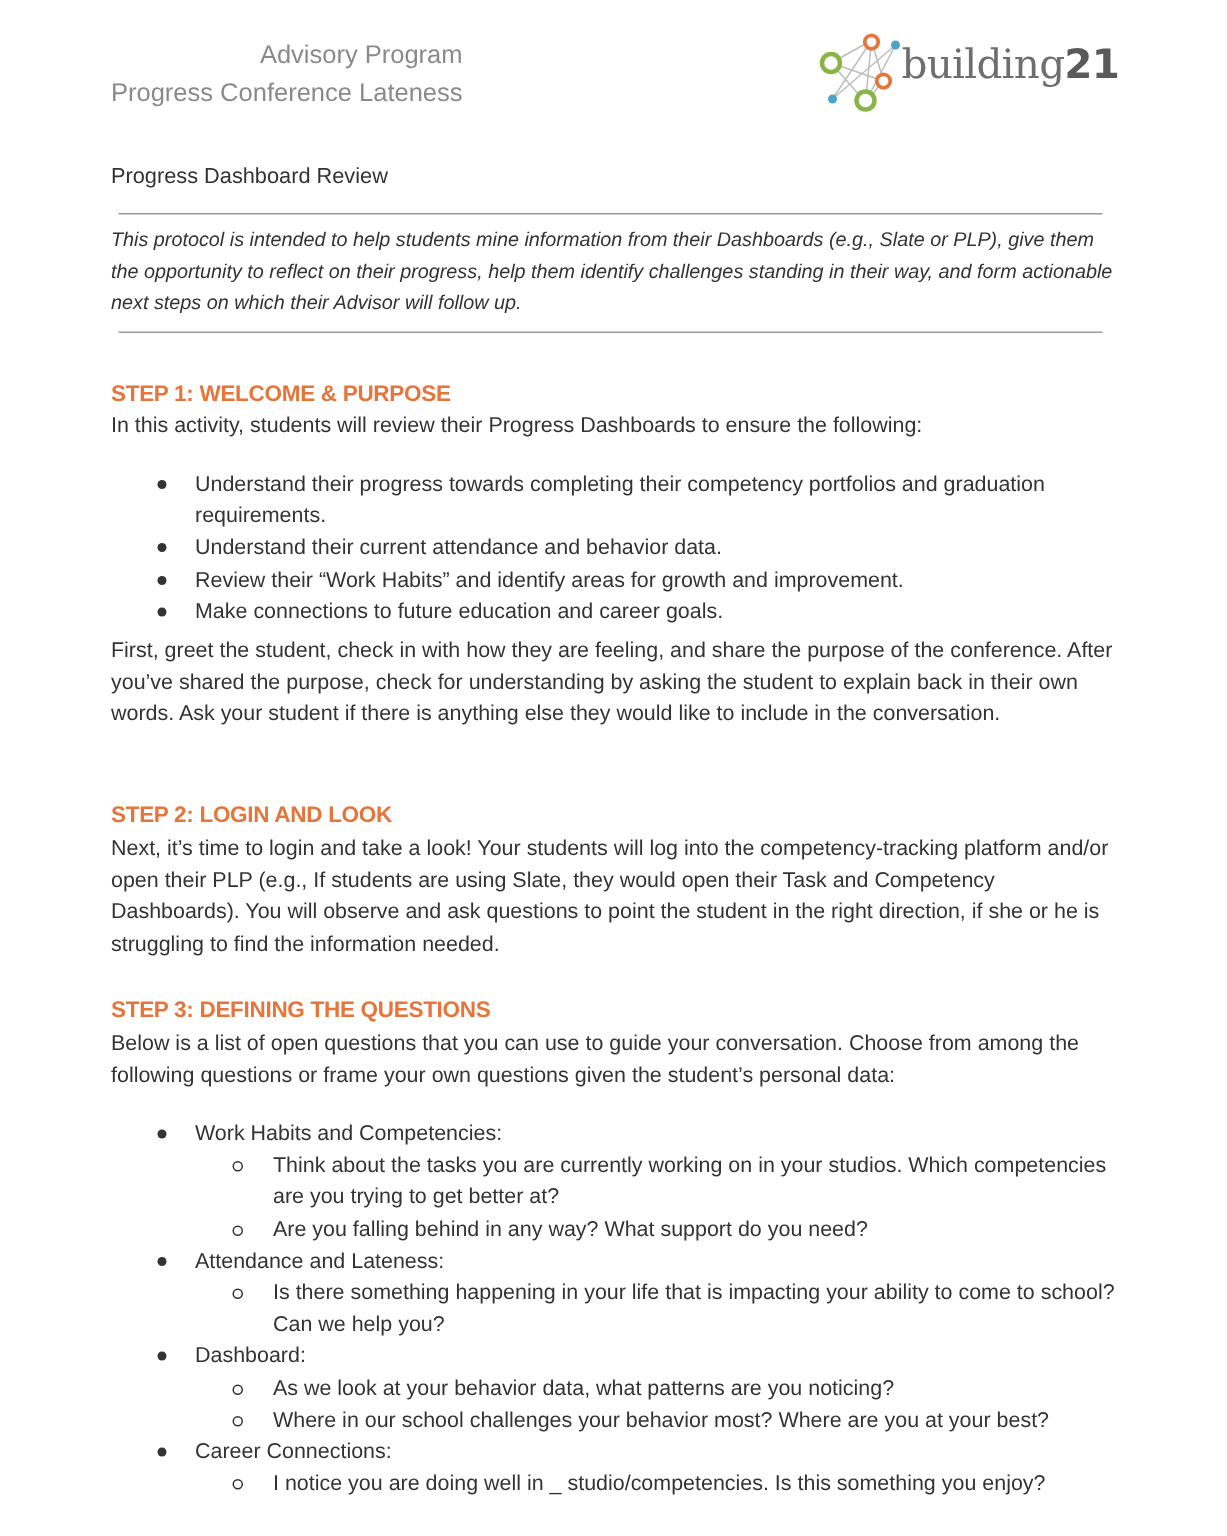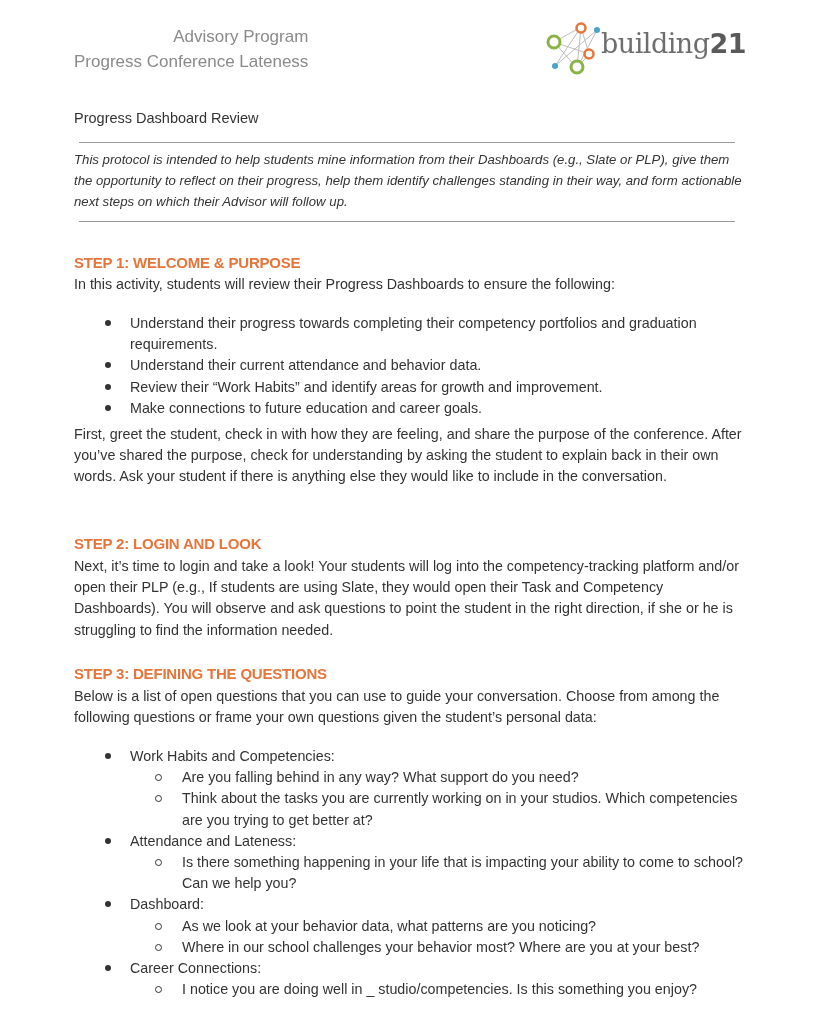--- a/index.html
+++ b/index.html
@@ -99,22 +99,22 @@
 
 <div class="step-heading" style="top:535px">STEP 2: LOGIN AND LOOK</div>
 <div class="para" style="top:556px">Next, it’s time to login and take a look! Your students will log into the competency-tracking platform and/or open their PLP (e.g., If students are using Slate, they would open their Task and Competency Dashboards). You will observe and ask questions to point the student in the right direction, if she or he is struggling to find the information needed.</div>
 
 <div class="step-heading" style="top:665px">STEP 3: DEFINING THE QUESTIONS</div>
 <div class="para" style="top:686px">Below is a list of open questions that you can use to guide your conversation. Choose from among the following questions or frame your own questions given the student’s personal data:</div>
 <ul class="l1" style="top:729px">
   <li>
     <span>Work Habits and Competencies:</span>
     <ul class="l2">
+      <li>Think about the tasks you are currently working on in your studios. Which competencies are you trying to get better at?</li>
       <li>Are you falling behind in any way? What support do you need?</li>
-      <li>Think about the tasks you are currently working on in your studios. Which competencies are you trying to get better at?</li>
     </ul>
   </li>
   <li>
     <span>Attendance and Lateness:</span>
     <ul class="l2">
       <li>Is there something happening in your life that is impacting your ability to come to school? Can we help you?</li>
     </ul>
   </li>
   <li>
     <span>Dashboard:</span>

